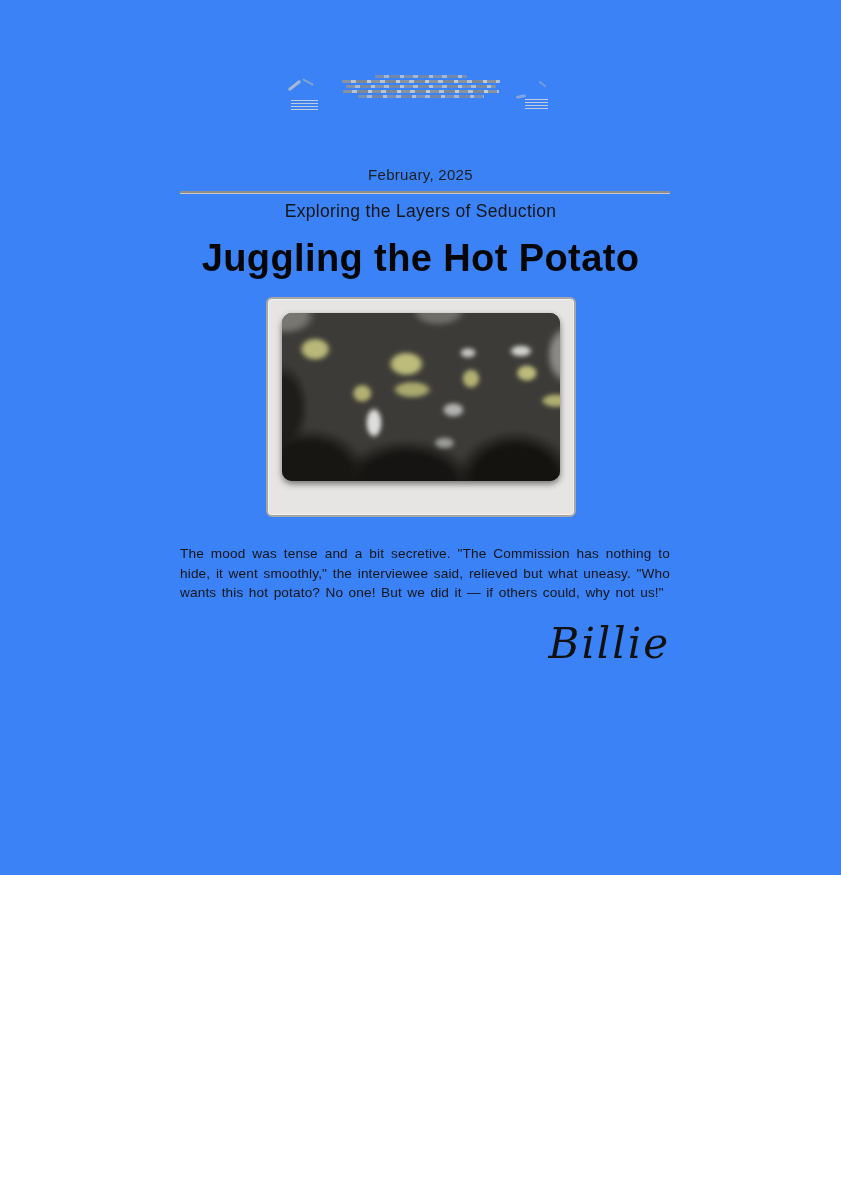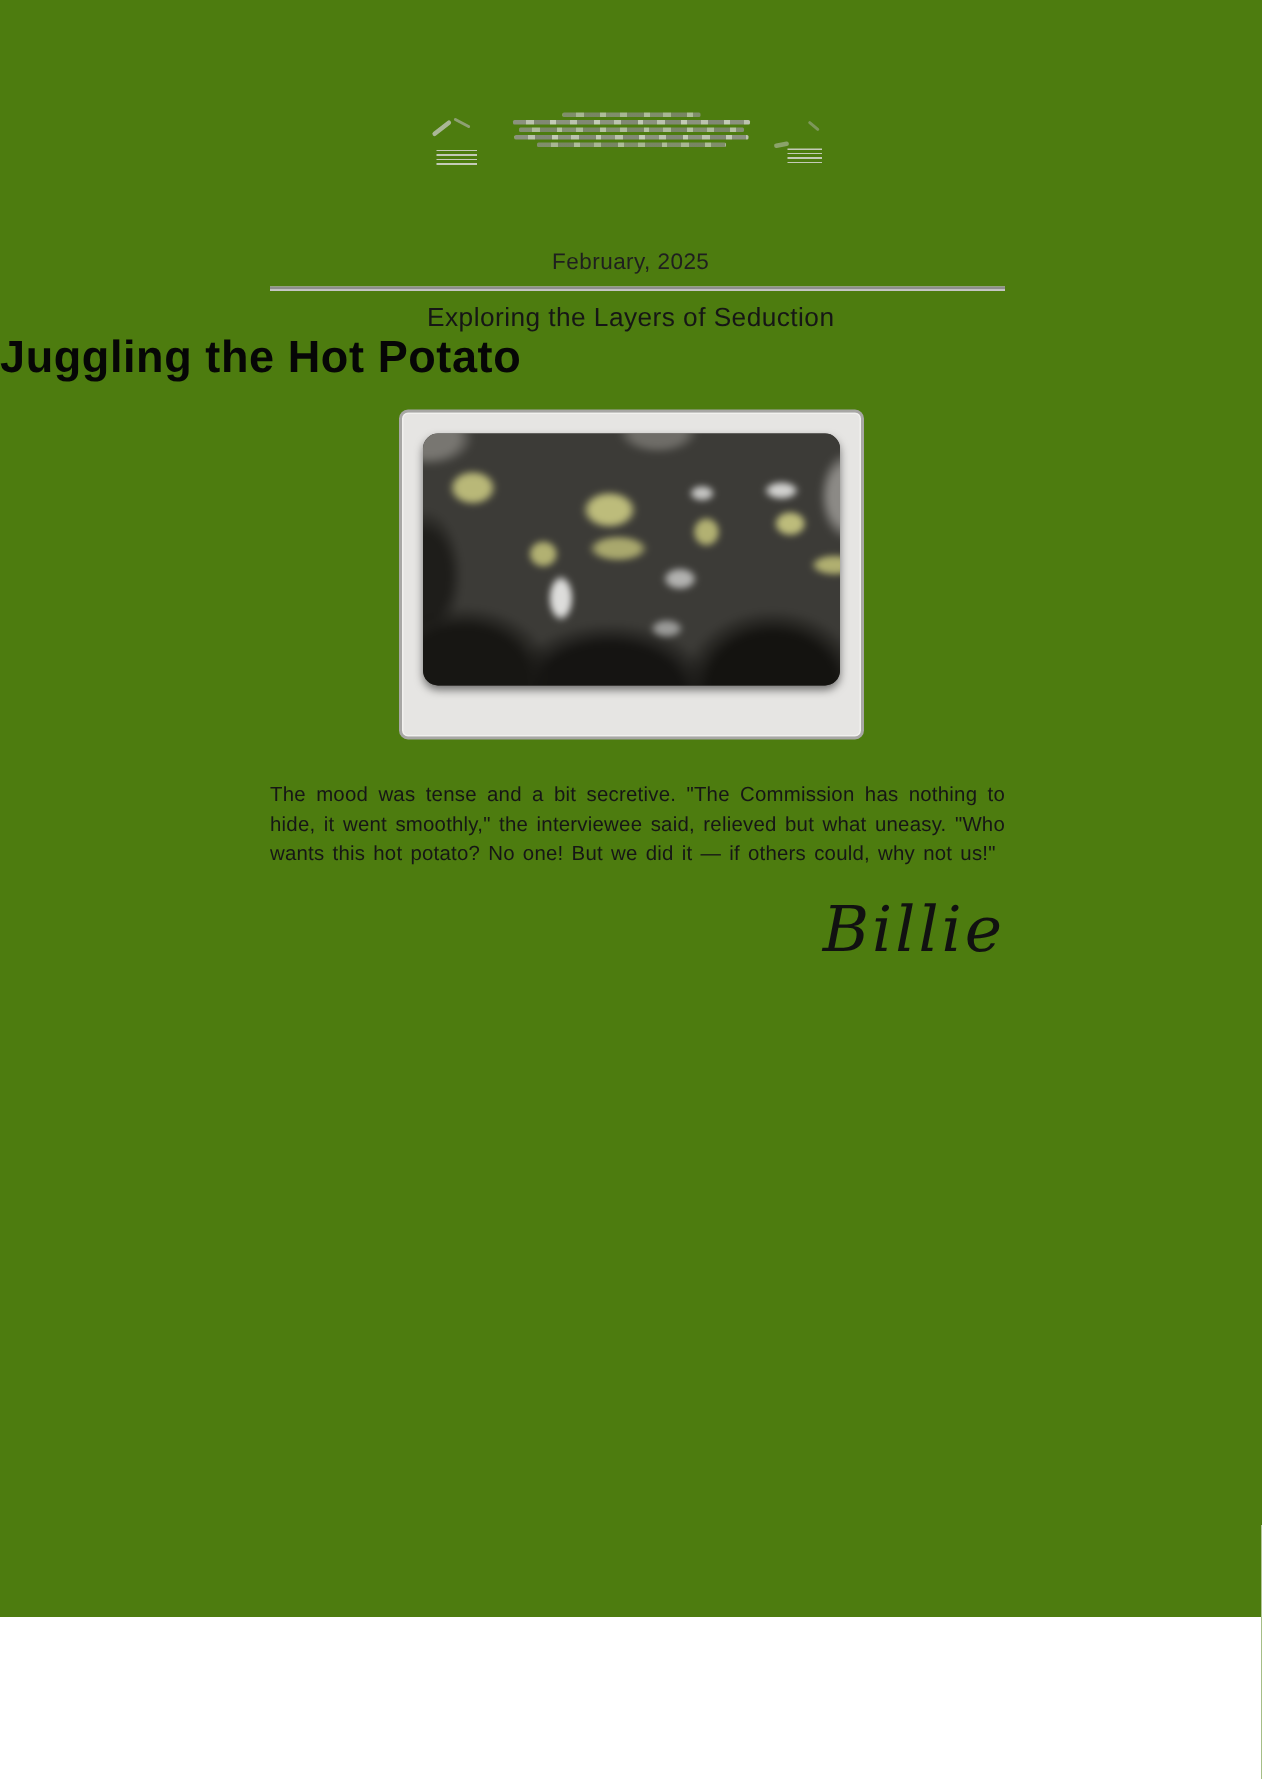--- a/index.html
+++ b/index.html
@@ -1,18 +1,18 @@
 <!DOCTYPE html>
 <html><head>
 <meta charset="utf-8">
 <style>
   * { margin:0; padding:0; box-sizing:border-box; }
   html,body { background:#ffffff; }
   .page {
-    width:841px; height:1078px; background:#4d7c0f; position:relative;
+    width:841px; height:875px; background:#3b82f6; position:relative;
     font-family:"Liberation Sans", sans-serif; color:#1b1b1b; overflow:hidden;
   }
 
   
   .masthead {
     padding-top:73px;
     display:flex; justify-content:center; align-items:flex-start;
   }
   .seal {
     width:50px; height:46px; border-radius:50%;
@@ -60,22 +60,22 @@
   .rule {
     width:490px; margin:8px 0 0 180px; height:3px;
     border-top:2px solid #8e8e8c; border-bottom:1px solid #c6c6c4;
     background:#efefed;
   }
   .subtitle {
     margin-top:7px; text-align:center;
     font-size:17.5px; letter-spacing:.3px; color:#161616;
   }
   .headline {
-    margin-top:0; 
-    font-size:30px; font-weight:bold; letter-spacing:.4px; color:#060606;
+    margin-top:15px; text-align:center;
+    font-size:38px; font-weight:bold; letter-spacing:.4px; color:#060606;
   }
 
   
   .polaroid {
     width:310px; height:220px; margin:17px auto 0 auto;
     background:#e6e5e3; border:2px solid #a8a7a5; border-radius:6px;
     padding:14px 14px 0 14px;
     box-shadow:inset 0 0 0 1px #f2f1ef;
   }
   .photo {

